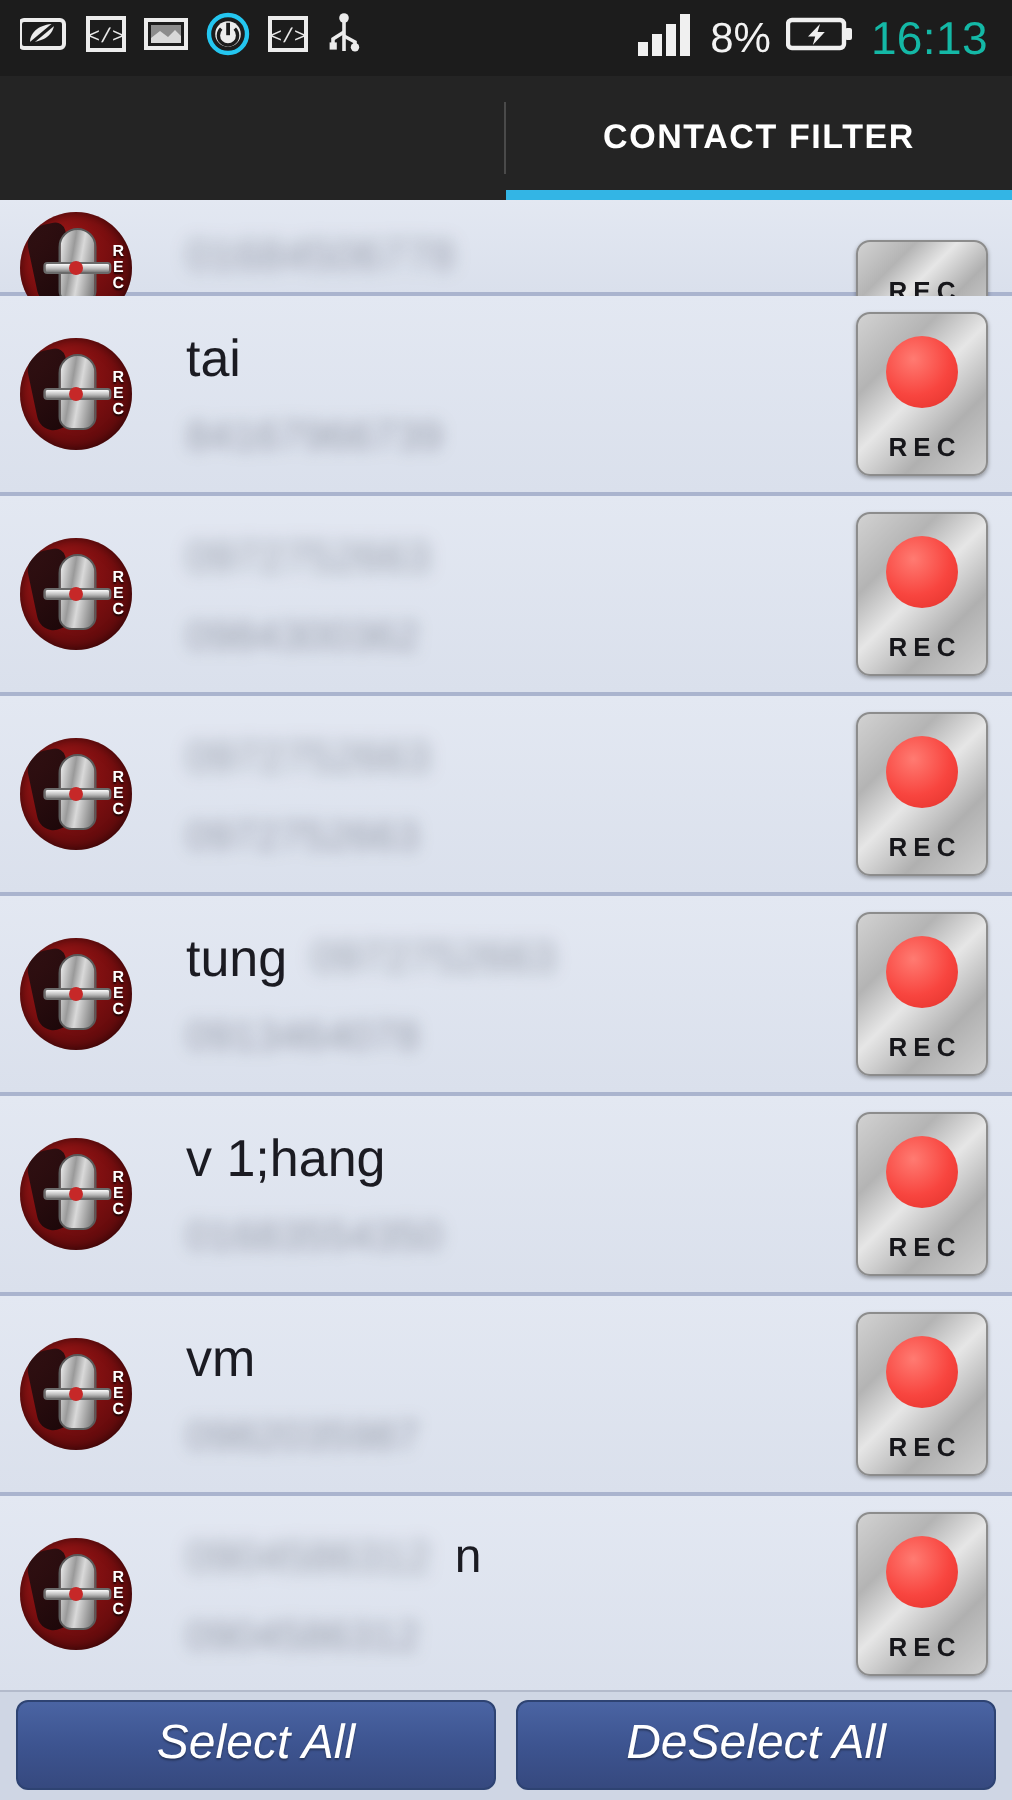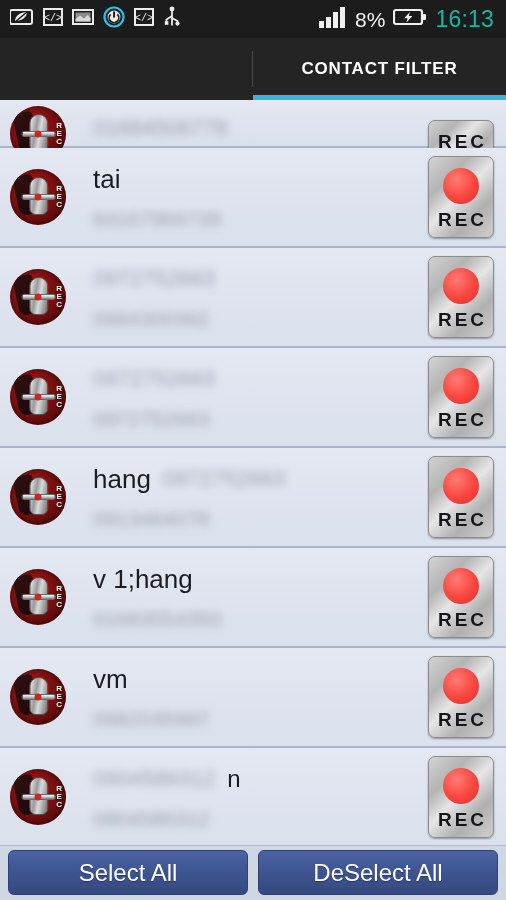--- a/index.html
+++ b/index.html
@@ -251,37 +251,39 @@
     transform: translateX(-50%);
     width: 36px; height: 36px;
     border-radius: 50%;
     background: radial-gradient(circle at 38% 32%, #ff7b72 0%, #f8453f 55%, #e03029 100%);
   }
   .rec-btn .rec-label {
     position: absolute;
     bottom: 6px;
     left: 0; right: 0;
     text-align: center;
-    font-size: 19px;
+    font-size: 13px;
     font-weight: bold;
     color: #16161a;
     letter-spacing: 3px;
     text-indent: 3px;
   }
   .row.clipped .rec-btn .rec-label { bottom: 8px; }
 
   
   .bottombar {
     flex: 0 0 55px;
     height: 55px;
     background: #cfd6e4;
     display: flex;
+    align-items: center;
     gap: 10px;
     padding: 4px 8px 6px 8px;
     border-top: 1px solid #b3bacb;
+    font-style: italic;
   }
   .bbtn {
     flex: 1 1 50%;
     height: 45px;
     border-radius: 6px;
     border: 1px solid #2e4372;
     background: linear-gradient(to bottom, #4a64a3 0%, #3d5490 50%, #36497f 100%);
     color: #ffffff;
     font-size: 24px;
     display: flex;
@@ -470,21 +472,21 @@
       <div class="row">
         <div class="avatar">
           <span class="handset"></span>
           <span class="mic-body"></span>
           <span class="mic-bar"></span>
           <span class="mic-dot"></span>
           <span class="rec-vert">R<br>E<br>C</span>
         </div>
         <div class="row-text">
           <div class="line1">
-            <span class="name">hang</span>
+            <span class="name">tung</span>
             <span class="blurred">0972752663</span>
           </div>
           <div class="line2">
             <span class="blurred small">0913464078</span>
           </div>
         </div>
         <div class="rec-btn">
           <span class="dot"></span>
           <span class="rec-label">REC</span>
         </div>

